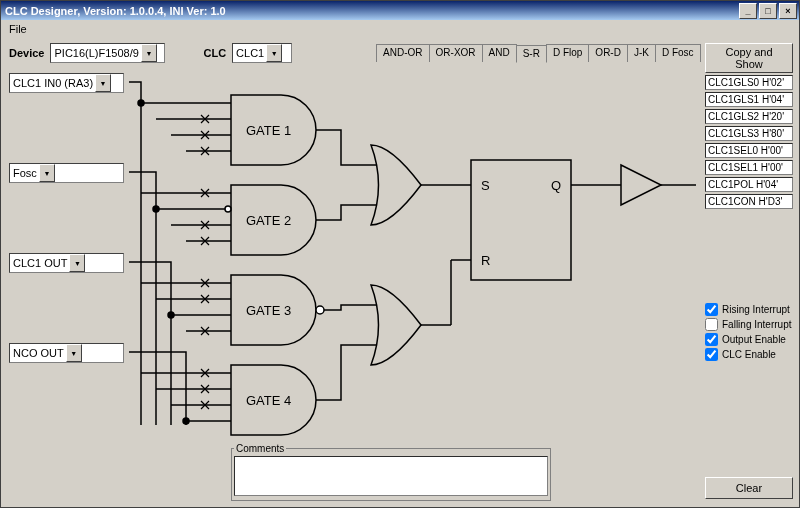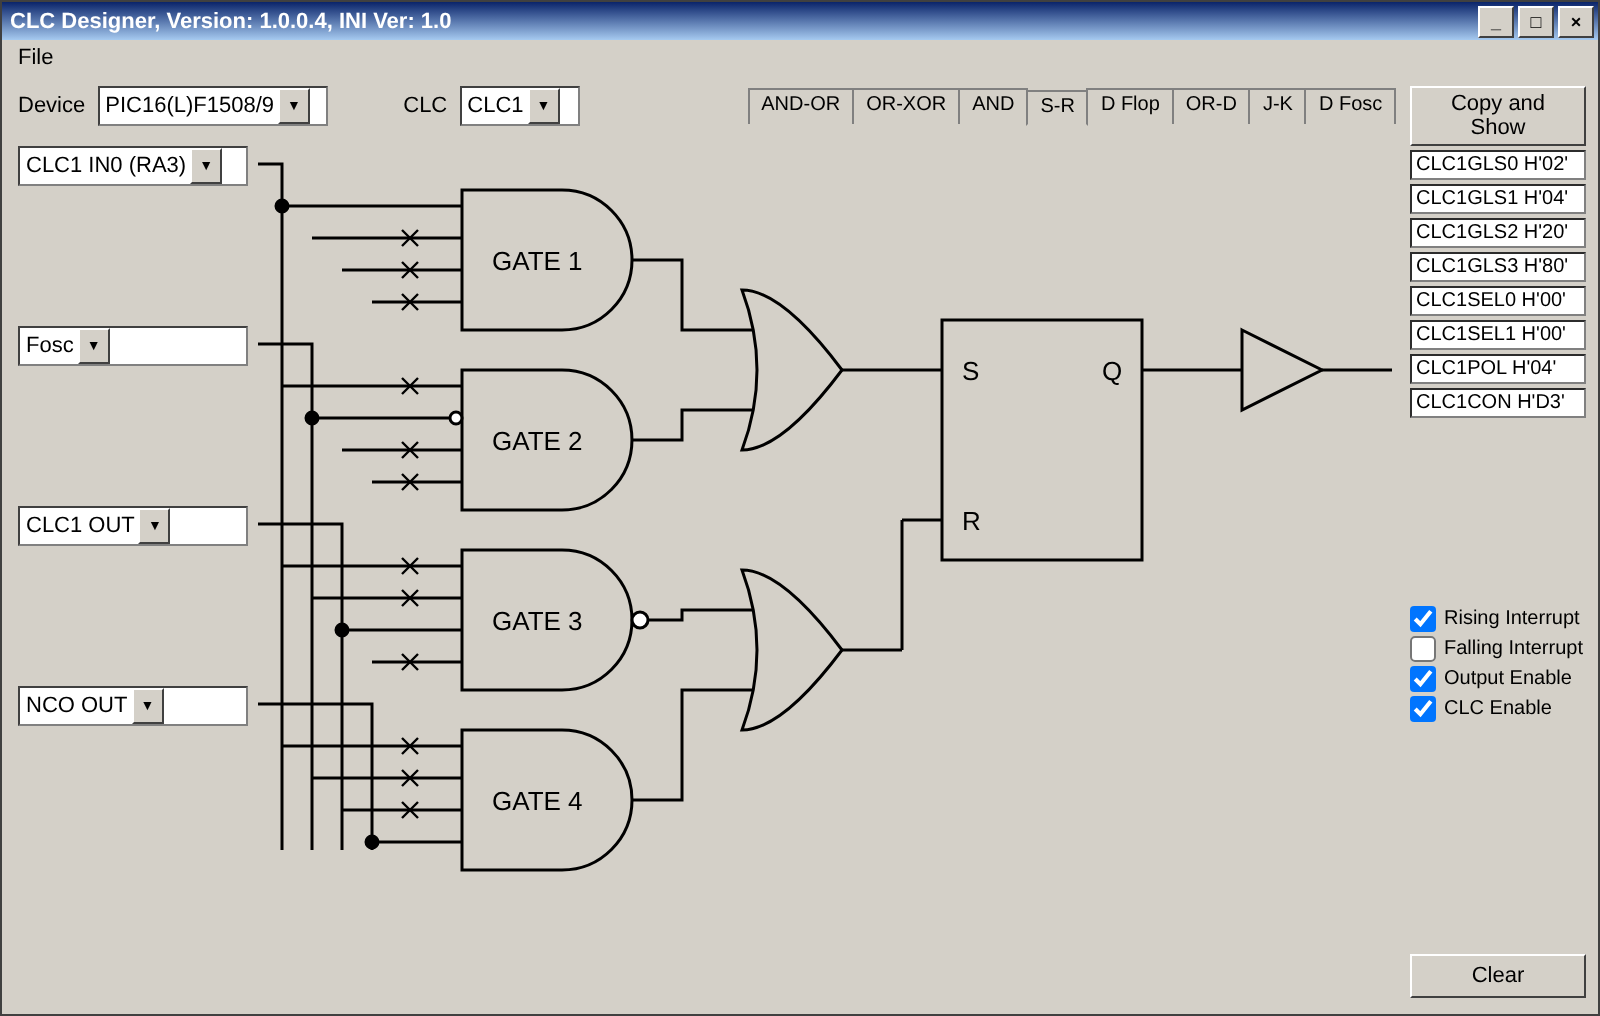--- a/index.html
+++ b/index.html
@@ -3,21 +3,21 @@
 <meta charset="utf-8">
 <style>
 html,body{margin:0;padding:0;font-family:Tahoma,Arial,sans-serif;font-size:11px;background:#d4d0c8;color:#000;}
 .window{width:800px;height:508px;background:#d4d0c8;position:relative;border:1px solid #404040;box-sizing:border-box;overflow:hidden;}
 .titlebar{height:19px;background:linear-gradient(#0a246a,#a6caf0);color:#fff;display:flex;align-items:center;padding:0 2px;font-weight:bold;}
 .titlebar .title{flex:1;padding-left:2px;}
 .titlebar .btn{width:16px;height:14px;background:#d4d0c8;border:1px solid #fff;border-right-color:#404040;border-bottom-color:#404040;margin-left:2px;display:flex;align-items:center;justify-content:center;font-size:9px;color:#000;font-family:Marlett,Arial;cursor:default;}
 .menubar{height:18px;background:#d4d0c8;padding-left:2px;display:flex;align-items:center;}
 .menubar span{padding:2px 6px;cursor:default;}
 .toolbar{height:26px;display:flex;align-items:center;padding:2px 8px;gap:4px;}
-.lbl{margin-right:2px;}
+.lbl{margin-right:2px;font-weight:bold;}
 .combo{height:18px;background:#fff;border:1px solid #808080;border-top-color:#404040;border-left-color:#404040;display:inline-flex;align-items:center;padding:0 0 0 3px;position:relative;}
 .combo .arrow{width:14px;height:16px;background:#d4d0c8;border:1px solid #fff;border-right-color:#404040;border-bottom-color:#404040;margin-left:2px;display:flex;align-items:center;justify-content:center;font-size:7px;}
 .tabs{display:flex;margin-left:auto;}
 .tab{border:1px solid #808080;border-bottom:none;background:#d4d0c8;padding:2px 6px;margin-right:-1px;cursor:default;font-size:10px;}
 .tab.active{background:#d4d0c8;border-bottom:1px solid #d4d0c8;position:relative;top:1px;padding-bottom:3px;}
 .btn3d{border:1px solid #fff;border-right-color:#404040;border-bottom-color:#404040;background:#d4d0c8;padding:2px 6px;cursor:default;text-align:center;}
 .main{position:relative;flex:1;}
 .sidepanel{position:absolute;right:6px;top:10px;width:88px;}
 .regbox{border:1px inset #808080;background:#fff;padding:1px 2px;margin-bottom:2px;font-size:10px;white-space:nowrap;}
 .chk{display:flex;align-items:center;gap:4px;margin:2px 0;font-size:10px;}
@@ -213,19 +213,25 @@
       <label class="chk">
           <input type="checkbox" checked="" style="">
           <span>Output Enable</span>
         </label>
       <label class="chk">
           <input type="checkbox" checked="" style="">
           <span>CLC Enable</span>
         </label>
     </div>
 
+    <div class="bottom">
+      <fieldset>
+        <legend>Comments</legend>
+        <textarea value="" style=""></textarea>
+      </fieldset>
+    </div>
 
     <div class="sidebtns">
       <div class="btn3d">Clear</div>
     </div>
 
   </div>
 </div>
 
 </body></html>

